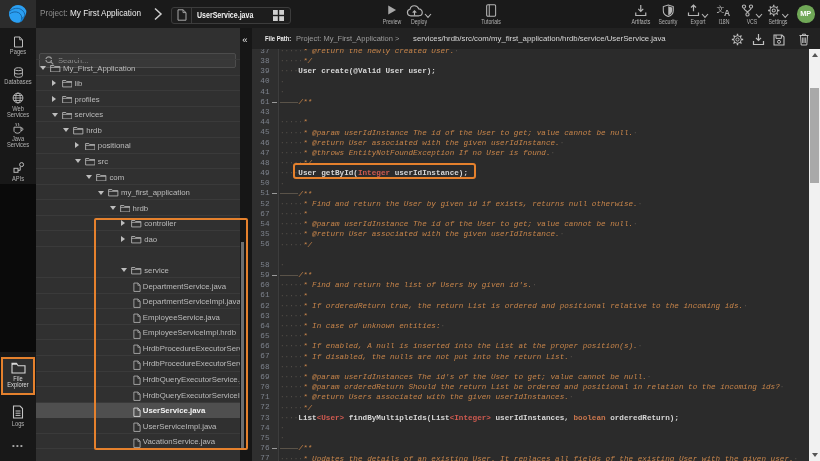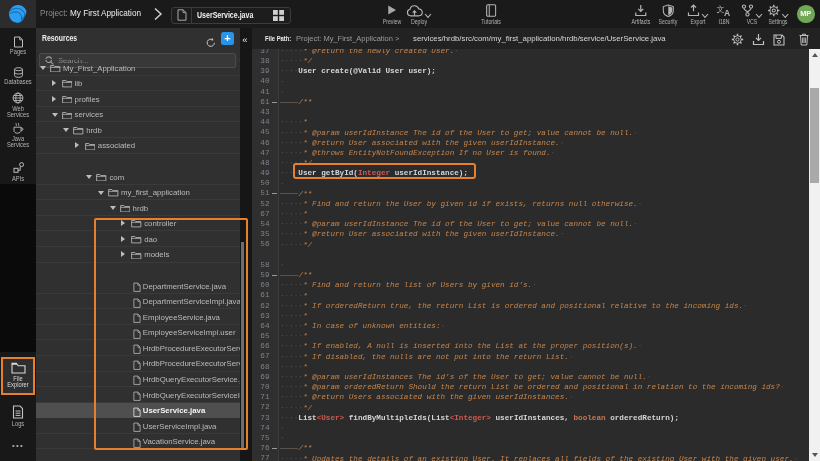--- a/index.html
+++ b/index.html
@@ -302,28 +302,20 @@
           <svg width="12" height="14" viewBox="0 0 12 14">
             <path d="M1.5 1 h6.5 l2.5 2.5 V13 H1.5 z" fill="none" stroke="#c4c4c4" stroke-width="1.1"></path>
             <path d="M3.5 6 h5 M3.5 8.2 h5 M3.5 10.4 h5" stroke="#c4c4c4" stroke-width="1"></path>
           </svg>
         </div>
         <div class="sblb">Logs</div>
       </div>
 <div class="sbdots">•••</div>
 </div>
   <div id="panel">
-    <div id="phead">
-        <span id="ptitle"><span class="sq8">Resources</span></span>
-      <span id="prefresh"><svg width="9.5" height="9.5" viewBox="0 0 10 10">
-            <path d="M8.8 5 A3.8 3.8 0 1 1 7.2 1.9" fill="none" stroke="#c8c8c8" stroke-width="1.05"></path>
-            <path d="M7.4 0 L7.6 2.5 L5.1 2.3 z" fill="#c8c8c8"></path>
-          </svg></span>
-        <div id="pplus">+</div>
-      </div>
     <div id="psearch">
         <svg width="9" height="9" viewBox="0 0 9 9">
           <circle cx="3.7" cy="3.7" r="2.8" fill="none" stroke="#9a9a9a" stroke-width="1.1"></circle>
           <path d="M5.9 5.9 L8.3 8.3" stroke="#9a9a9a" stroke-width="1.2"></path>
         </svg>
         <span>Search...</span>
       </div>
     <div id="ptree">
         <div style="position:absolute;left:0;top:1.2px;width:204px;height:1px;background:#3a3a3a"></div>
         <div class="trow" style="top:2.20px">
@@ -377,21 +369,31 @@
           <span class="tl" style="left:50.2px">hrdb</span>
         </div>
 <div class="trow" style="top:80.05px">
           <span class="ar-c" style="left:38.8px"></span>
           <span class="fiw" style="left:48.8px">
             <svg class="fi" viewBox="0 0 11 9">
               <path d="M0.6 8.4 V1.6 h3.4 l0.9 1.1 h5.5 v5.7 z" fill="none" stroke="#b9b9b9" stroke-width="0.9"></path>
               <path d="M0.6 3.6 h9.8" stroke="#b9b9b9" stroke-width="0.8"></path>
             </svg>
           </span>
-          <span class="tl" style="left:61.8px">associated</span>
+          <span class="tl" style="left:61.8px">positional</span>
+        </div>
+<div class="trow" style="top:95.62px">
+          <span class="ar-o" style="left:38.8px"></span>
+          <span class="fiw" style="left:48.8px">
+            <svg class="fi" viewBox="0 0 11 9">
+              <path d="M0.6 8.4 V1.6 h3.4 l0.9 1.1 h5.5 v5.7 z" fill="none" stroke="#b9b9b9" stroke-width="0.9"></path>
+              <path d="M0.6 3.6 h9.8" stroke="#b9b9b9" stroke-width="0.8"></path>
+            </svg>
+          </span>
+          <span class="tl" style="left:61.8px">src</span>
         </div>
 <div class="trow" style="top:111.19px">
           <span class="ar-o" style="left:50.4px"></span>
           <span class="fiw" style="left:60.4px">
             <svg class="fi" viewBox="0 0 11 9">
               <path d="M0.6 8.4 V1.6 h3.4 l0.9 1.1 h5.5 v5.7 z" fill="none" stroke="#b9b9b9" stroke-width="0.9"></path>
               <path d="M0.6 3.6 h9.8" stroke="#b9b9b9" stroke-width="0.8"></path>
             </svg>
           </span>
           <span class="tl" style="left:73.4px">com</span>
@@ -429,29 +431,29 @@
 <div class="trow" style="top:157.90px">
           <span class="ar-c" style="left:85.2px"></span>
           <span class="fiw" style="left:95.2px">
             <svg class="fi" viewBox="0 0 11 9">
               <path d="M0.6 8.4 V1.6 h3.4 l0.9 1.1 h5.5 v5.7 z" fill="none" stroke="#b9b9b9" stroke-width="0.9"></path>
               <path d="M0.6 3.6 h9.8" stroke="#b9b9b9" stroke-width="0.8"></path>
             </svg>
           </span>
           <span class="tl" style="left:108.2px">controller</span>
         </div>
-<div class="trow" style="top:189.04px">
-          <span class="ar-c" style="left:85.2px"></span>
+<div class="trow" style="top:204.61px">
+          <span class="ar-o" style="left:85.2px"></span>
           <span class="fiw" style="left:95.2px">
             <svg class="fi" viewBox="0 0 11 9">
               <path d="M0.6 8.4 V1.6 h3.4 l0.9 1.1 h5.5 v5.7 z" fill="none" stroke="#b9b9b9" stroke-width="0.9"></path>
               <path d="M0.6 3.6 h9.8" stroke="#b9b9b9" stroke-width="0.8"></path>
             </svg>
           </span>
-          <span class="tl" style="left:108.2px">models</span>
+          <span class="tl" style="left:108.2px">service</span>
         </div>
 <div class="trow" style="top:220.18px">
           <span class="fiw" style="left:96.8px">
             <svg class="fi fif" viewBox="0 0 9 11">
               <path d="M1 .8 h4.5 L8 3.3 V10.2 H1 z" fill="none" stroke="#b9b9b9" stroke-width="0.9"></path>
               <path d="M5.5 .8 V3.3 H8" fill="none" stroke="#b9b9b9" stroke-width="0.8"></path>
             </svg>
           </span>
           <span class="tl" style="left:106.8px">DepartmentService.java</span>
         </div>
@@ -473,21 +475,21 @@
           </span>
           <span class="tl" style="left:106.8px">EmployeeService.java</span>
         </div>
 <div class="trow" style="top:266.89px">
           <span class="fiw" style="left:96.8px">
             <svg class="fi fif" viewBox="0 0 9 11">
               <path d="M1 .8 h4.5 L8 3.3 V10.2 H1 z" fill="none" stroke="#b9b9b9" stroke-width="0.9"></path>
               <path d="M5.5 .8 V3.3 H8" fill="none" stroke="#b9b9b9" stroke-width="0.8"></path>
             </svg>
           </span>
-          <span class="tl" style="left:106.8px">EmployeeServiceImpl.user</span>
+          <span class="tl" style="left:106.8px">EmployeeServiceImpl.hrdb</span>
         </div>
 <div class="trow" style="top:282.46px">
           <span class="fiw" style="left:96.8px">
             <svg class="fi fif" viewBox="0 0 9 11">
               <path d="M1 .8 h4.5 L8 3.3 V10.2 H1 z" fill="none" stroke="#b9b9b9" stroke-width="0.9"></path>
               <path d="M5.5 .8 V3.3 H8" fill="none" stroke="#b9b9b9" stroke-width="0.8"></path>
             </svg>
           </span>
           <span class="tl" style="left:106.8px">HrdbProcedureExecutorService.java</span>
         </div>

